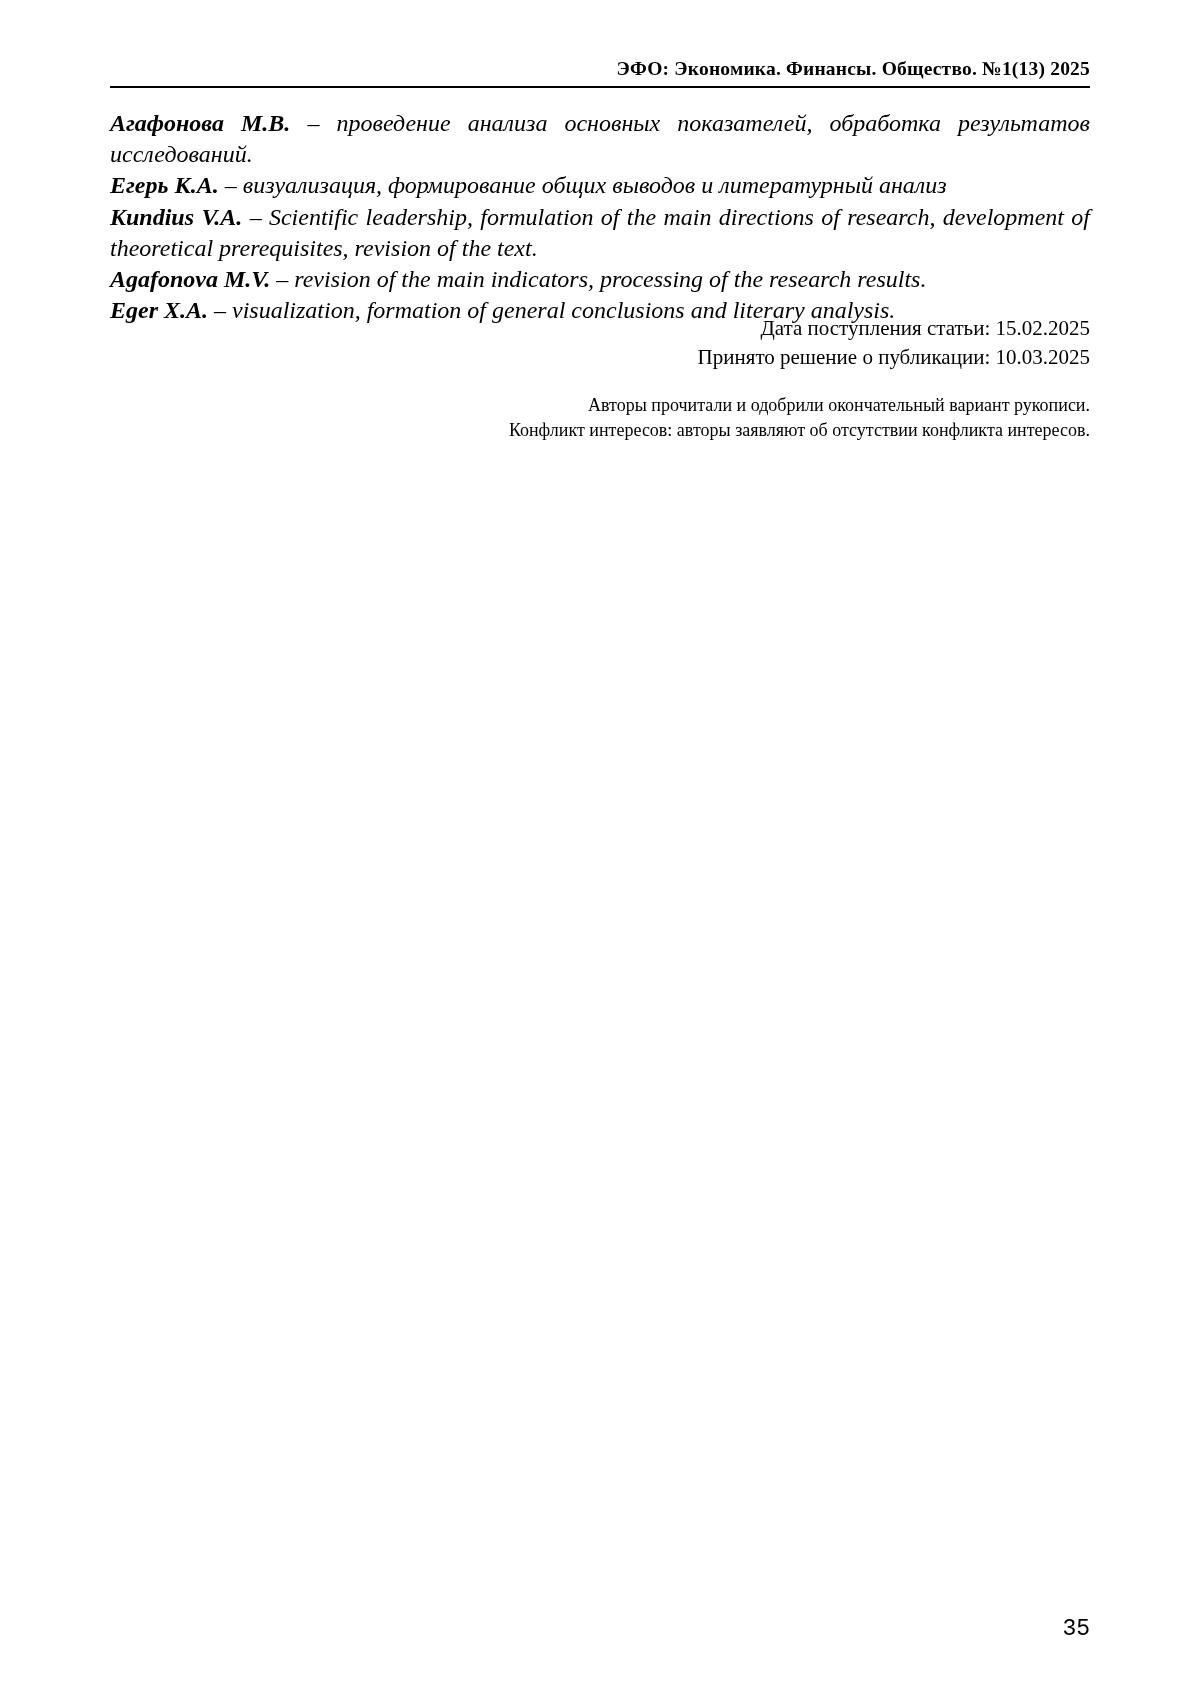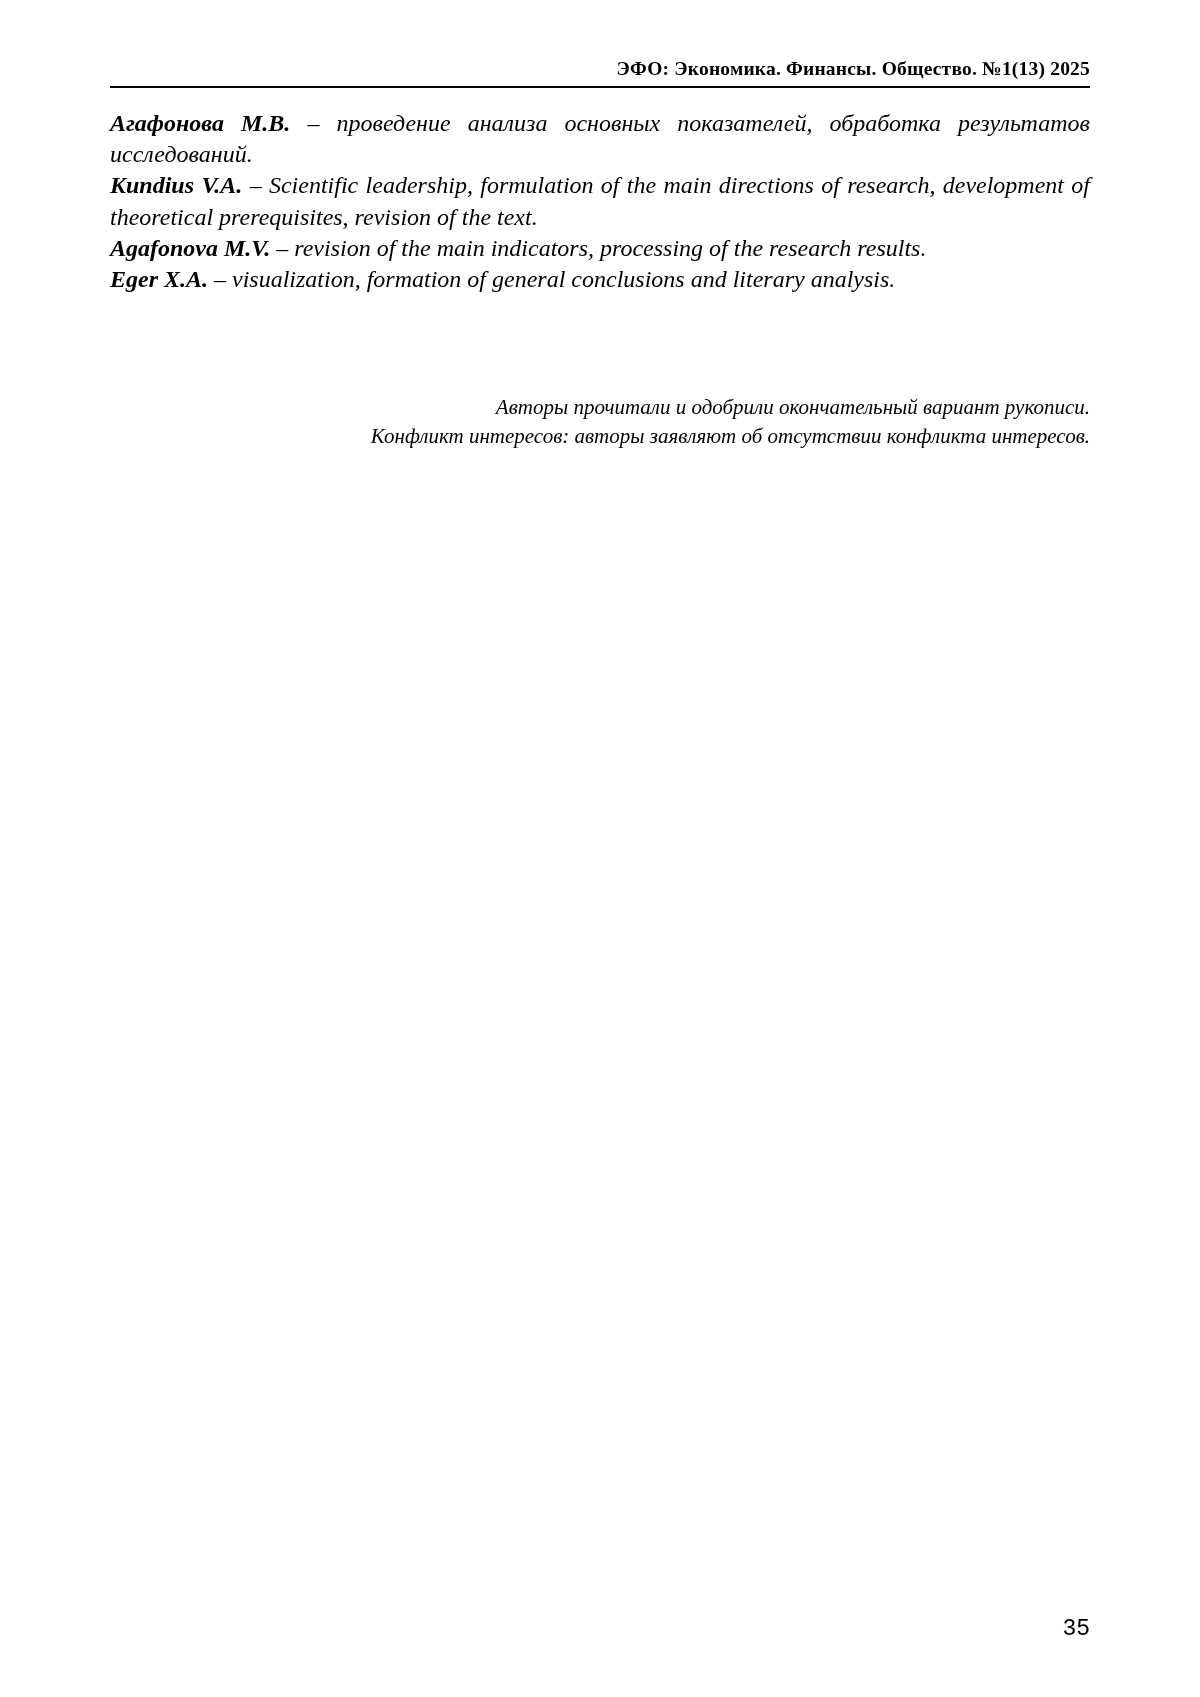--- a/index.html
+++ b/index.html
@@ -77,24 +77,23 @@
     text-align: right;
   }
   .dates-block div { white-space: nowrap; }
 
   
   .statements-block {
     position: absolute;
     left: 110px;
     top: 393px;
     width: 980px;
-    font-size: 21px;
+    font-size: 18px;
     line-height: 1.38;
     text-align: right;
-    font-style: italic;
   }
 
   
   .footer-area {
     position: absolute;
     left: 110px;
     top: 1560px;
     width: 980px;
   }
   .footer-rule {
@@ -128,34 +127,41 @@
     <div class="header-text">ЭФО: Экономика. Финансы. Общество. №1(13) 2025</div>
     <div class="rule"></div>
   </div>
 
   <div class="body-block">
 
     <p class="para">
       <span class="contrib-name">Агафонова М.В.</span><span class="contrib-text"> – проведение анализа основных показателей, обработка результатов исследований.</span>
     </p>
 
+    <p class="para">
+      <span class="contrib-name">Егерь К.А.</span><span class="contrib-text"> – визуализация, формирование общих выводов и литературный анализ</span>
+    </p>
 
     <p class="para">
       <span class="contrib-name">Kundius V.A.</span><span class="contrib-text"> – Scientific leadership, formulation of the main directions of research, development of theoretical prerequisites, revision of the text.</span>
     </p>
 
     <p class="para">
       <span class="contrib-name">Agafonova M.V.</span><span class="contrib-text"> – revision of the main indicators, processing of the research results.</span>
     </p>
 
     <p class="para">
       <span class="contrib-name">Eger X.A.</span><span class="contrib-text"> – visualization, formation of general conclusions and literary analysis.</span>
     </p>
   </div>
 
+  <div class="dates-block">
+    <div>Дата поступления статьи: 15.02.2025</div>
+    <div>Принято решение о публикации: 10.03.2025</div>
+  </div>
 
   <div class="statements-block">
     <div>Авторы прочитали и одобрили окончательный вариант рукописи.</div>
     <div>Конфликт интересов: авторы заявляют об отсутствии конфликта интересов.</div>
   </div>
 
 
   <div class="page-number">35</div>
 
 </div>

